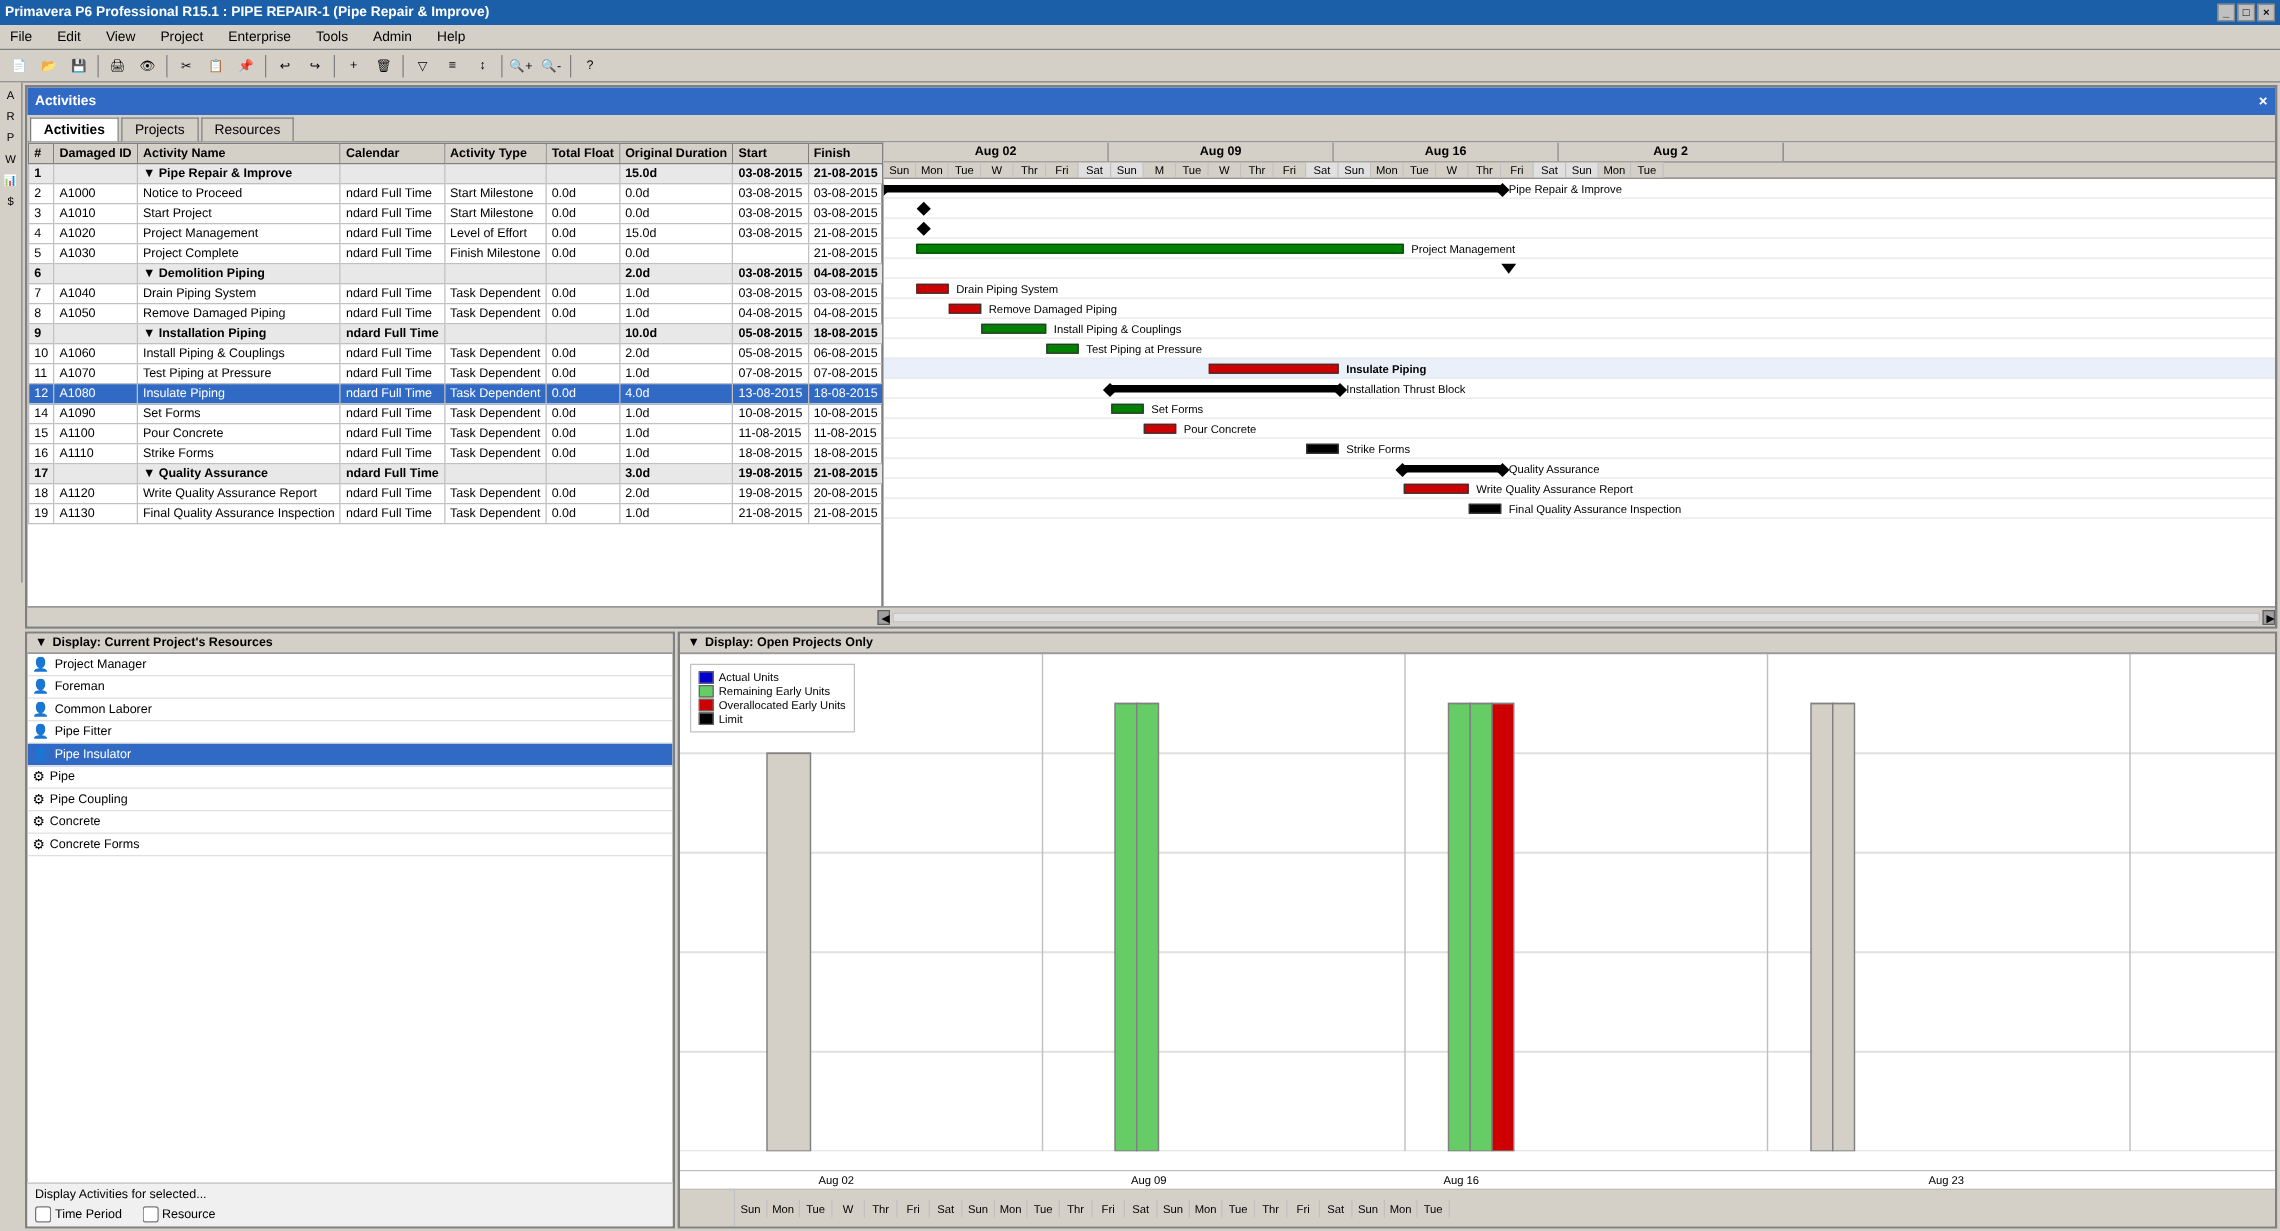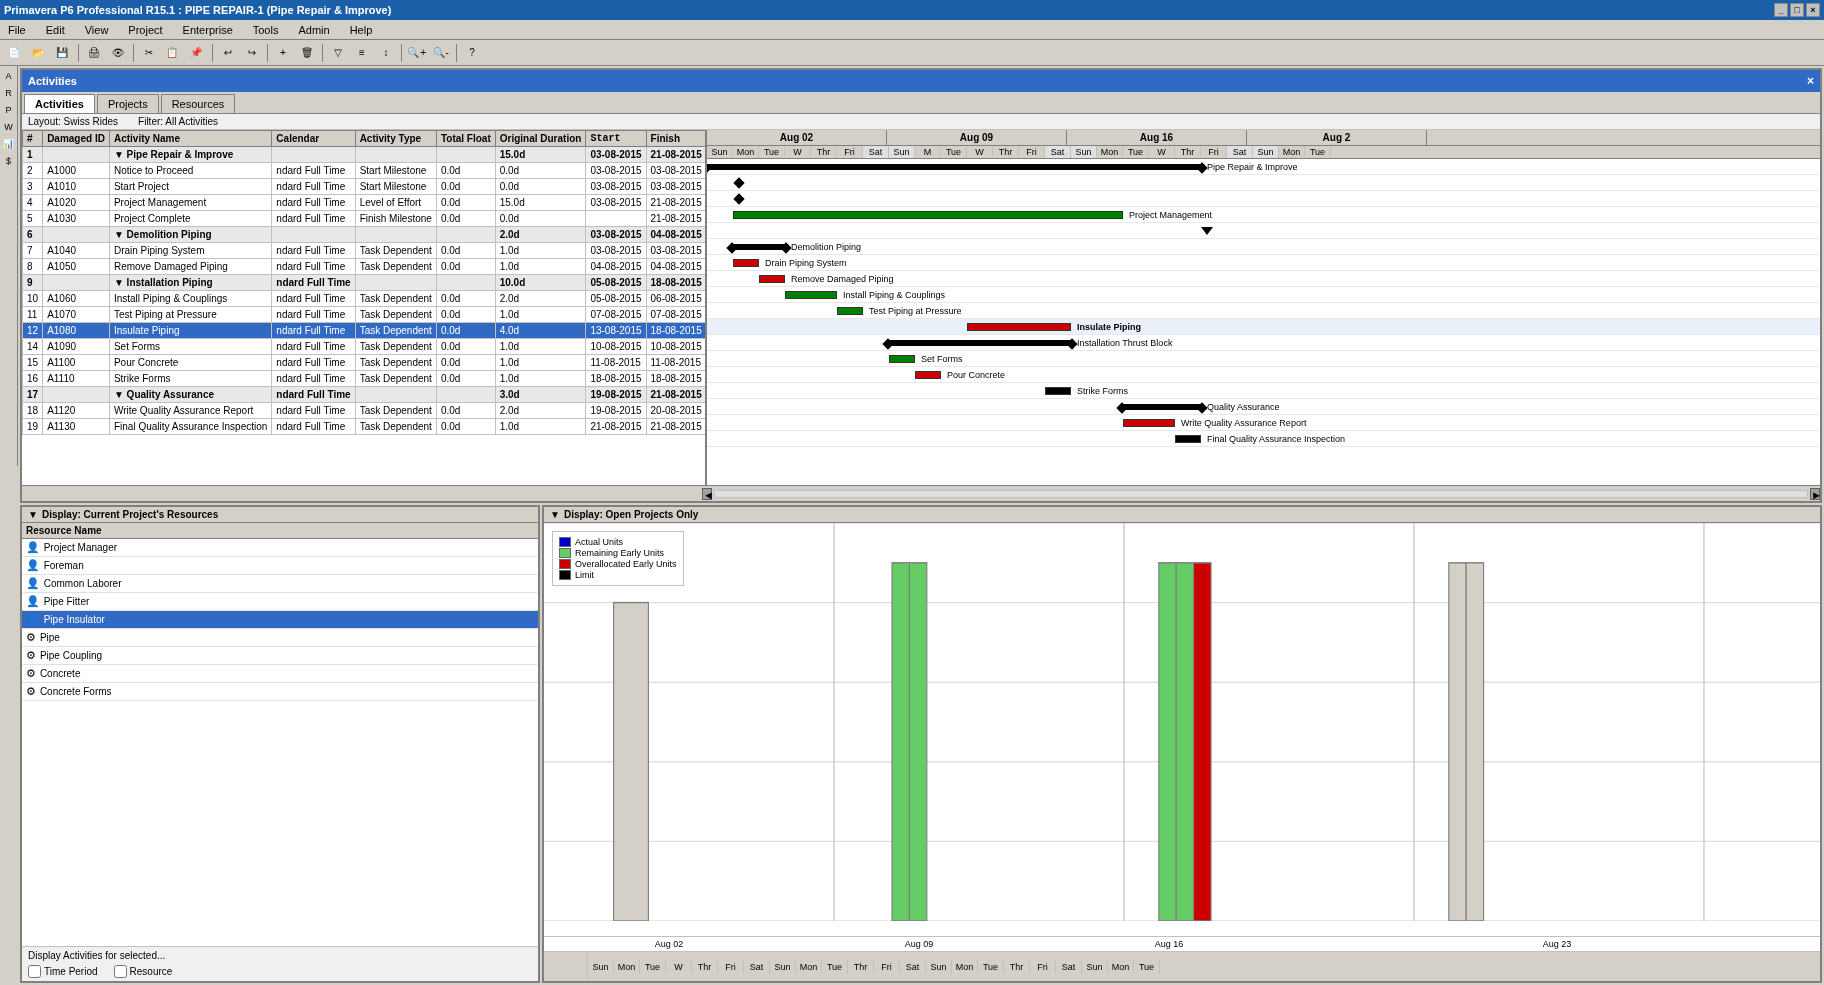--- a/index.html
+++ b/index.html
@@ -110,39 +110,35 @@
       <span>Activities</span>
       <span class="panel-close">×</span>
     </div>
 
     <div class="tab-bar">
       <div class="tab active">Activities</div>
       <div class="tab">Projects</div>
       <div class="tab">Resources</div>
     </div>
 
-    <div class="filter-bar">
-      <span>Layout: Swiss Rides</span>
-      <span>Filter: All Activities</span>
-    </div>
 
     <div style="display:flex; flex:1; overflow:hidden;">
 
       <div style="overflow:auto; flex:0 0 685px; border-right:2px solid #808080;">
         <table class="activity-table" style="width:100%; border-collapse:collapse; font-size:10px;">
           <thead>
             <tr>
               <th style="width:28px;">#</th>
               <th style="width:72px;">Damaged ID</th>
               <th style="width:170px;">Activity Name</th>
               <th style="width:90px;">Calendar</th>
               <th style="width:90px;">Activity Type</th>
               <th style="width:50px;">Total Float</th>
               <th style="width:70px;">Original Duration</th>
-              <th style="width:72px;font-family:Liberation Mono, monospace;">Start</th>
+              <th style="width:72px;">Start</th>
               <th style="width:72px;">Finish</th>
               <th style="width:200px;">Resources</th>
             </tr>
           </thead>
           <tbody id="activity-tbody">
           <tr style="background: rgb(232, 232, 232); font-weight: bold;">
                 <td style="border: 1px solid rgb(192, 192, 192); padding: 1px 4px; height: 16px; white-space: nowrap;">1</td>
                 <td style="border: 1px solid rgb(192, 192, 192); padding: 1px 4px; height: 16px; white-space: nowrap;"></td>
                 <td style="border: 1px solid rgb(192, 192, 192); padding: 1px 4px; height: 16px; white-space: nowrap;">▼ Pipe Repair &amp; Improve</td>
                 <td style="border: 1px solid rgb(192, 192, 192); padding: 1px 4px; height: 16px; white-space: nowrap;"></td>
@@ -413,27 +409,20 @@
               <div style="position: absolute; left: 28px; width: 8px; height: 8px; background: rgb(0, 0, 0); transform: rotate(45deg);"></div>
             </div>
             <div style="position: relative; height: 16px; display: flex; align-items: center; border-bottom: 1px solid rgb(232, 232, 232);">
               <div style="position: absolute; left: 26px; width: 390px; height: 8px; background: rgb(0, 128, 0); border: 1px solid rgb(0, 68, 0);"></div>
               <span style="position: absolute; left: 422px; font-size: 9px; white-space: nowrap;">Project Management</span>
             </div>
             <div style="position: relative; height: 16px; display: flex; align-items: center; border-bottom: 1px solid rgb(232, 232, 232);">
               <div style="position: absolute; left: 494px; width: 0px; height: 0px; border-left: 6px solid transparent; border-right: 6px solid transparent; border-top: 8px solid rgb(0, 0, 0);"></div>
             </div>
             <div style="position: relative; height: 16px; display: flex; align-items: center; border-bottom: 1px solid rgb(232, 232, 232);">
-              <div style="position: absolute; left: 26px; width: 52px; height: 6px; background: rgb(0, 0, 0);">
-                <div style="position: absolute; left: -5px; top: 0px; width: 8px; height: 8px; background: rgb(0, 0, 0); transform: rotate(45deg);"></div>
-                <div style="position: absolute; right: -5px; top: 0px; width: 8px; height: 8px; background: rgb(0, 0, 0); transform: rotate(45deg);"></div>
-              </div>
-              <span style="position: absolute; left: 84px; font-size: 9px; white-space: nowrap;">Demolition Piping</span>
-            </div>
-            <div style="position: relative; height: 16px; display: flex; align-items: center; border-bottom: 1px solid rgb(232, 232, 232);">
               <div style="position: absolute; left: 26px; width: 26px; height: 8px; background: rgb(204, 0, 0); border: 1px solid rgb(51, 51, 51);"></div>
               <span style="position: absolute; left: 58px; font-size: 9px; white-space: nowrap;">Drain Piping System</span>
             </div>
             <div style="position: relative; height: 16px; display: flex; align-items: center; border-bottom: 1px solid rgb(232, 232, 232);">
               <div style="position: absolute; left: 52px; width: 26px; height: 8px; background: rgb(204, 0, 0); border: 1px solid rgb(51, 51, 51);"></div>
               <span style="position: absolute; left: 84px; font-size: 9px; white-space: nowrap;">Remove Damaged Piping</span>
             </div>
             <div style="position: relative; height: 16px; display: flex; align-items: center; border-bottom: 1px solid rgb(232, 232, 232);">
               <div style="position: absolute; left: 78px; width: 52px; height: 8px; background: rgb(0, 128, 0); border: 1px solid rgb(51, 51, 51);"></div>
               <span style="position: absolute; left: 136px; font-size: 9px; white-space: nowrap;">Install Piping &amp; Couplings</span>
@@ -492,23 +481,20 @@
   </div>
 
   <div style="display:flex; flex:1; margin:2px; margin-top:0; gap:2px; overflow:hidden;">
 
     <div style="flex:0 0 520px; border:2px solid #808080; background:white; display:flex; flex-direction:column;">
       <div class="panel-title-bar">
         <span>▼</span>
         <span>Display: Current Project's Resources</span>
       </div>
 
-      <div style="background:#d4d0c8; border-bottom:1px solid #808080; padding:2px 4px; font-size:10px; font-weight:bold; display:flex;">
-        <span style="flex:1;">Resource Name</span>
-      </div>
 
       <div style="flex:1; overflow-y:auto;">
         <table style="width:100%; border-collapse:collapse; font-size:10px;">
           <tbody id="resource-tbody">
               <tr>
                 <td style="padding: 2px 4px; height: 18px; border-bottom: 1px solid rgb(224, 224, 224); display: flex; align-items: center; gap: 4px;">
                   <span style="font-size: 11px;">👤</span>
                   <span>Project Manager</span>
                 </td>
               </tr>

